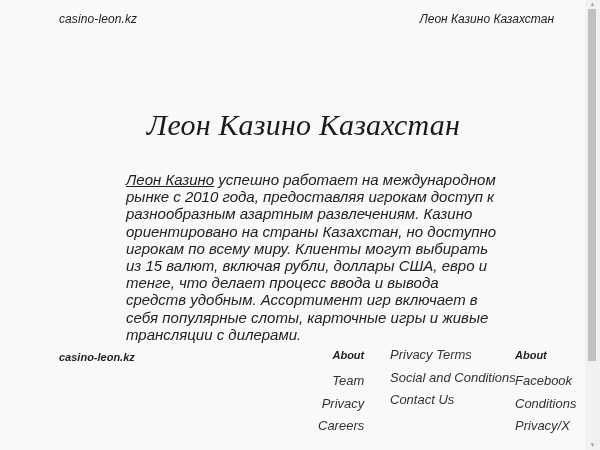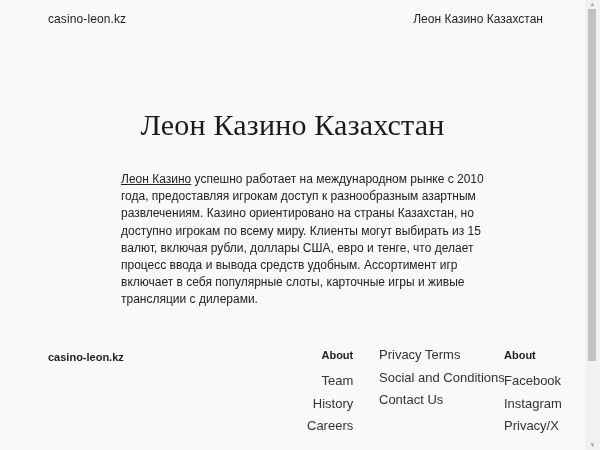--- a/index.html
+++ b/index.html
@@ -3,40 +3,40 @@
   <meta charset="utf-8">
   <style>
     * { margin: 0; padding: 0; box-sizing: border-box; }
     html, body { width: 600px; height: 450px; overflow: hidden; }
     body {
       background: #f9f9f9;
       font-family: "Liberation Sans", "DejaVu Sans", sans-serif;
       color: #111111;
       position: relative;
     }
-    .page { position: absolute; left: 0; top: 0; width: 585px; height: 396px; }
+    .page { position: absolute; left: 11px; top: 0; width: 585px; height: 396px; font-style: italic; }
     .header-logo {
       position: absolute; left: 48px; top: 12px;
       font-size: 12px; font-weight: 500; color: #1e1e1e;
       text-decoration: none; letter-spacing: 0.1px;
     }
     .header-nav {
       position: absolute; right: 42px; top: 12px;
       font-size: 12px; color: #1e1e1e; text-decoration: none;
     }
     .main-title {
       position: absolute; left: 0; width: 585px; top: 108px;
       text-align: center;
       font-family: "Liberation Serif", "DejaVu Serif", serif;
       font-size: 30px; font-weight: 400; color: #1a1a1a;
       letter-spacing: 0.2px;
     }
     .content {
       position: absolute; left: 115px; top: 171px; width: 370px;
-      font-size: 12px; line-height: 17.2px; color: #222222; margin-left: 6px;
+      font-size: 15px; line-height: 17.2px; color: #222222;
     }
     .content a { color: #222222; text-decoration: underline; }
     .footer-logo {
       position: absolute; left: 48px; top: 351px;
       font-size: 11px; font-weight: 700; color: #1e1e1e; text-decoration: none;
     }
     .footer-col { position: absolute; top: 349px; }
     .footer-col h3 {
       font-size: 11px; font-weight: 700; color: #1e1e1e; margin-bottom: 12px;
       height: 14px;
@@ -72,34 +72,34 @@
 
   <h1 class="main-title">Леон Казино Казахстан</h1>
 
   <p class="content"><a>Леон Казино</a><span> успешно работает на международном рынке с 2010 года, предоставляя игрокам доступ к разнообразным азартным развлечениям. Казино ориентировано на страны Казахстан, но доступно игрокам по всему миру. Клиенты могут выбирать из 15 валют, включая рубли, доллары США, евро и тенге, что делает процесс ввода и вывода средств удобным. Ассортимент игр включает в себя популярные слоты, карточные игры и живые трансляции с дилерами.</span></p>
 
   <a class="footer-logo">casino-leon.kz</a>
 
   <div class="footer-col col-about">
     <h3>About</h3>
     <a>Team</a>
-    <a>History</a>
+    <a>Privacy</a>
     <a>Careers</a>
   </div>
 
   <div class="footer-col col-privacy">
     <a>Privacy Terms</a>
     <a>Social and Conditions</a>
     <a>Contact Us</a>
   </div>
 
   <div class="footer-col col-social">
     <h3>About</h3>
     <a>Facebook</a>
-    <a>Instagram</a>
+    <a>Conditions</a>
     <a>Privacy/X</a>
   </div>
 </div>
 
 <div class="scrollbar">
   <div class="scroll-arrow scroll-up">▲</div>
   <div class="scroll-thumb"></div>
   <div class="scroll-arrow scroll-down">▼</div>
 </div>
 

